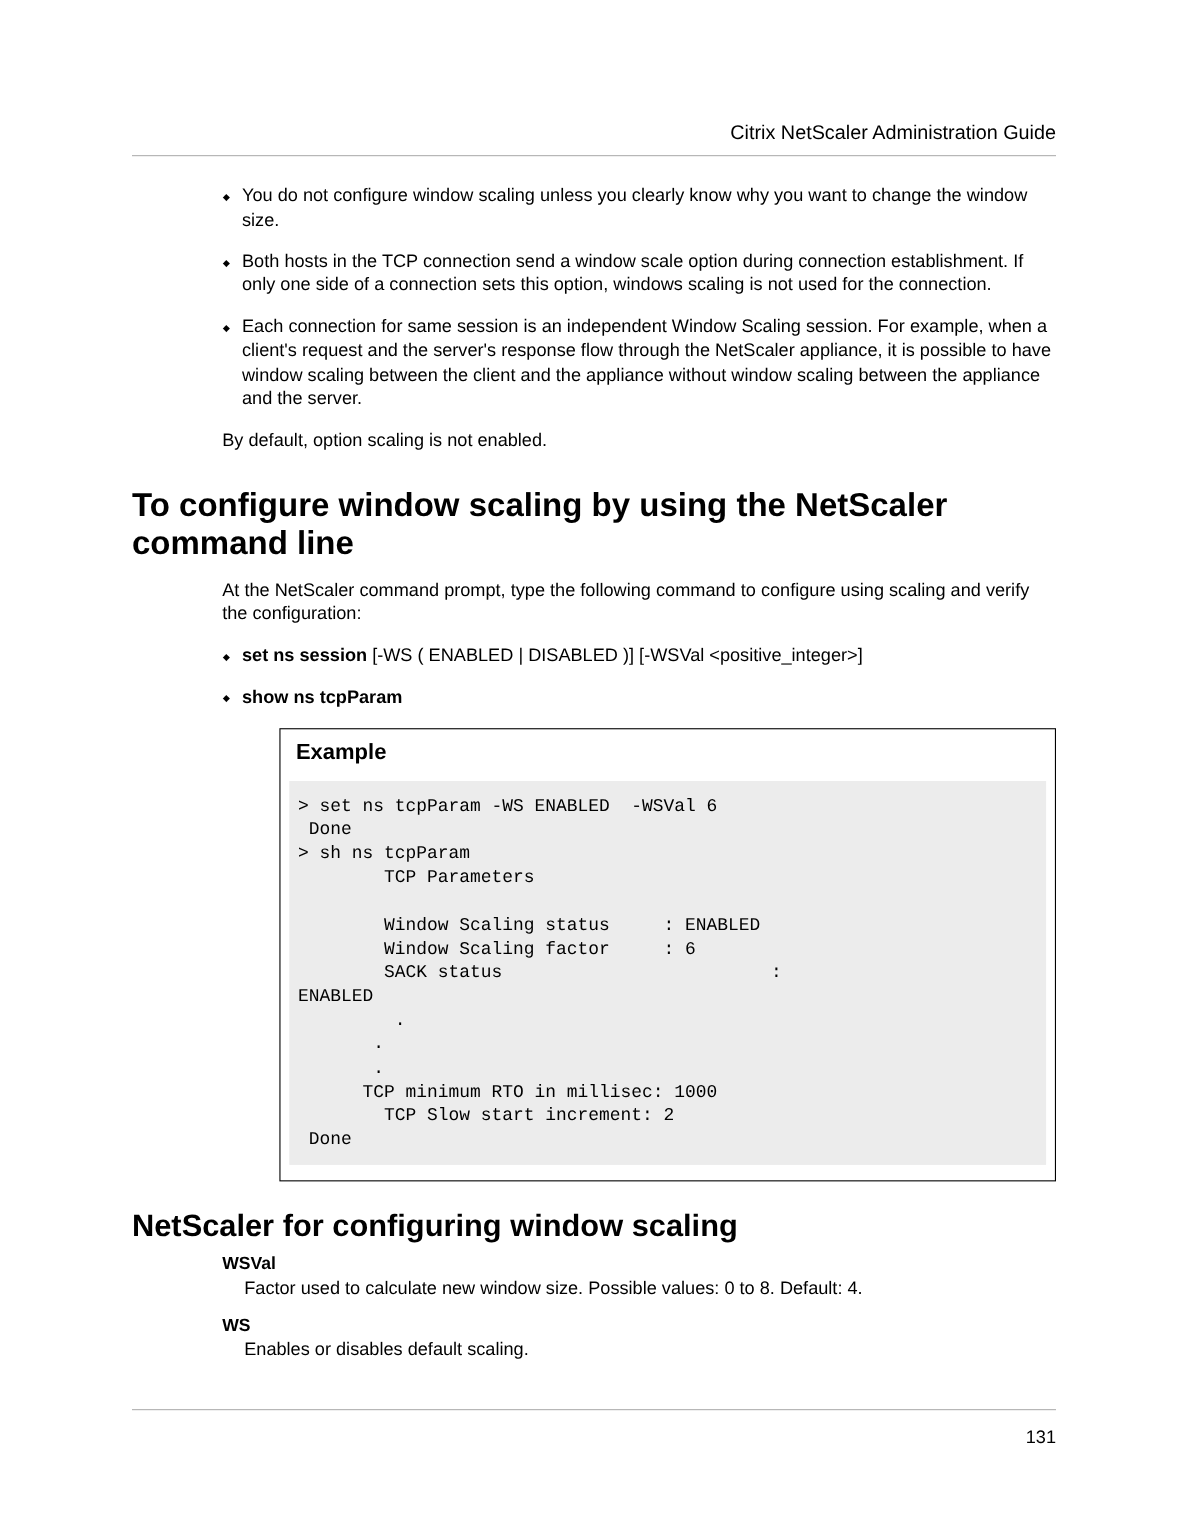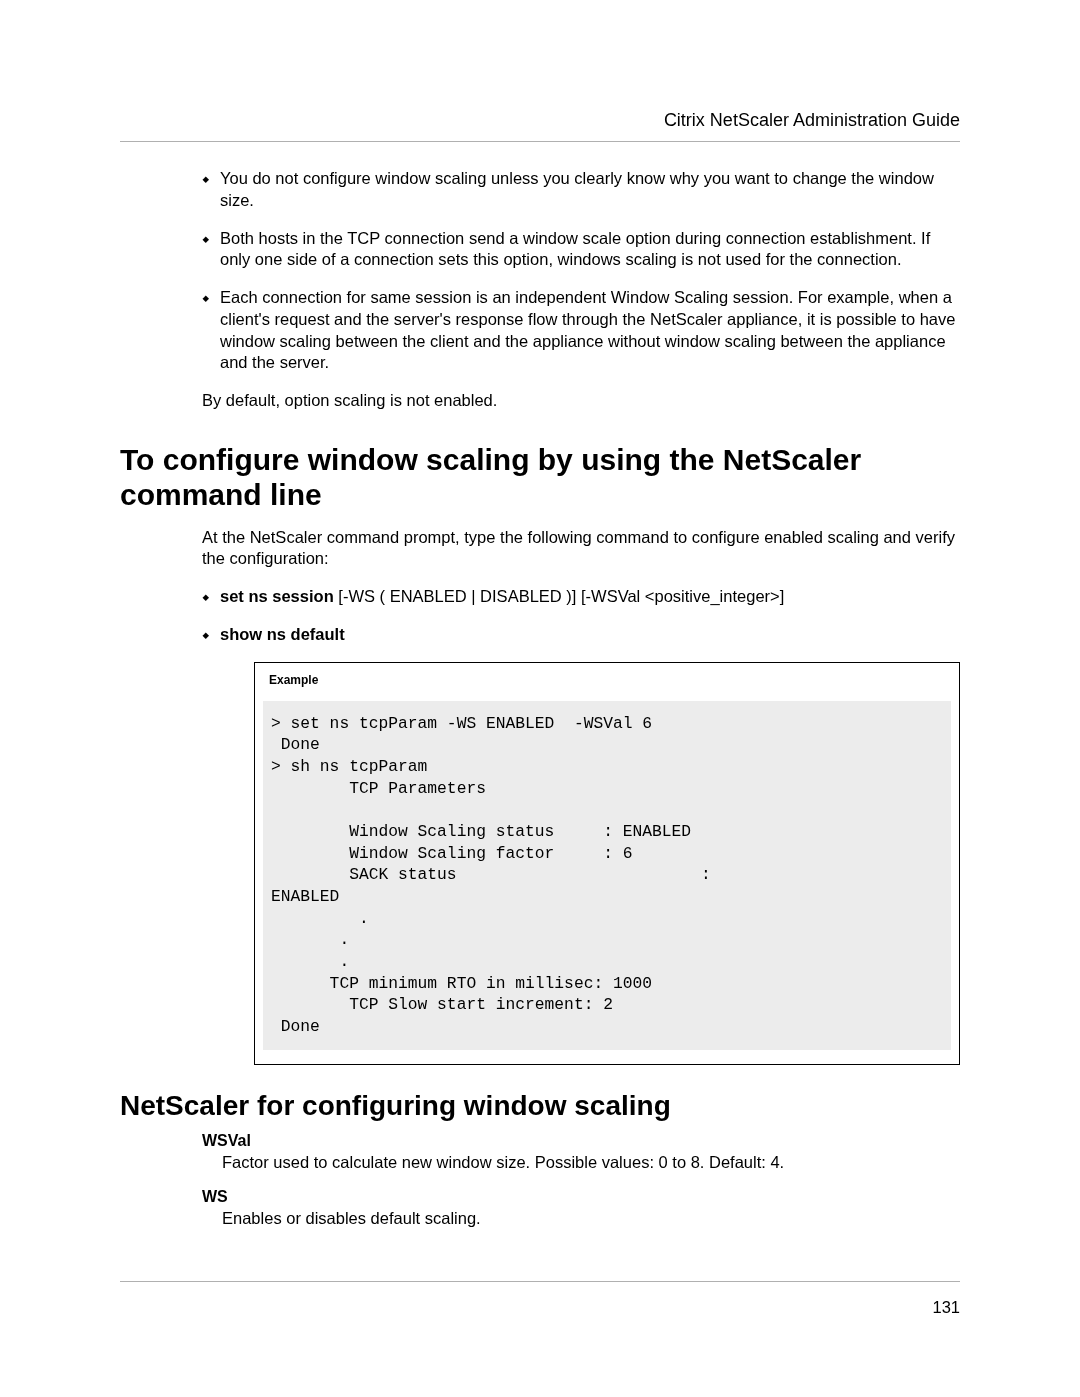--- a/index.html
+++ b/index.html
@@ -88,21 +88,21 @@
   
   .example-outer {
     margin-left: 52px;
     border: 1.4px solid #000;
     padding: 10px 14px 14px 14px;
     margin-top: 4px;
     margin-bottom: 4px;
     box-sizing: border-box;
   }
   .example-title {
-    font-size: 12px;
+    font-size: 20px;
     font-weight: bold;
     margin-bottom: 14px;
   }
   .example-code {
     background: #ececec;
     font-family: "Courier New", Courier, monospace;
     font-size: 16.3px;
     line-height: 1.33;
     white-space: pre;
     padding: 12px 8px;
@@ -146,28 +146,28 @@
         <li>You do not configure window scaling unless you clearly know why you want to change the window size.</li>
         <li>Both hosts in the TCP connection send a window scale option during connection establishment. If only one side of a connection sets this option, windows scaling is not used for the connection.</li>
         <li>Each connection for same session is an independent Window Scaling session. For example, when a client's request and the server's response flow through the NetScaler appliance, it is possible to have window scaling between the client and the appliance without window scaling between the appliance and the server.</li>
       </ul>
       <p class="body">By default, option scaling is not enabled.</p>
     </div>
 
     <h1 class="section">To configure window scaling by using the NetScaler command line</h1>
 
     <div class="indent-block">
-      <p class="body">At the NetScaler command prompt, type the following command to configure enabled scaling and verify the configuration:</p>
+      <p class="body">At the NetScaler command prompt, type the following command to configure using scaling and verify the configuration:</p>
 
       <ul class="bullets">
         <li>
           <span class="cmd-bold">set ns session</span><span> [-WS ( ENABLED | DISABLED )] [-WSVal &lt;positive_integer&gt;]</span>
         </li>
         <li>
-          <span class="cmd-bold">show ns default</span><span></span>
+          <span class="cmd-bold">show ns tcpParam</span><span></span>
         </li>
       </ul>
 
       <div class="example-outer">
         <div class="example-title">Example</div>
         <div class="example-code">&gt; set ns tcpParam -WS ENABLED  -WSVal 6
  Done
 &gt; sh ns tcpParam
         TCP Parameters
 

